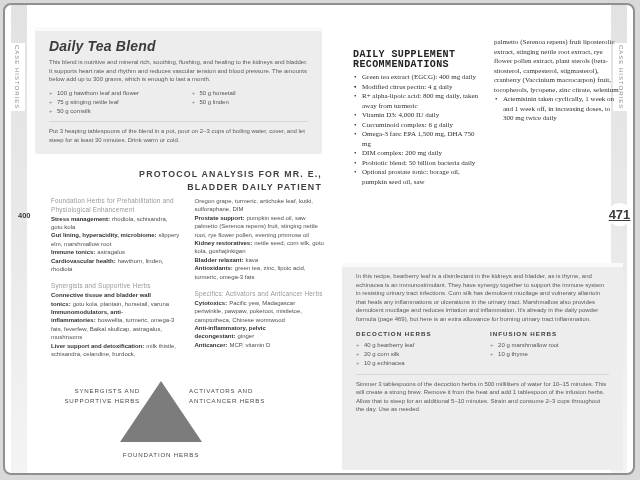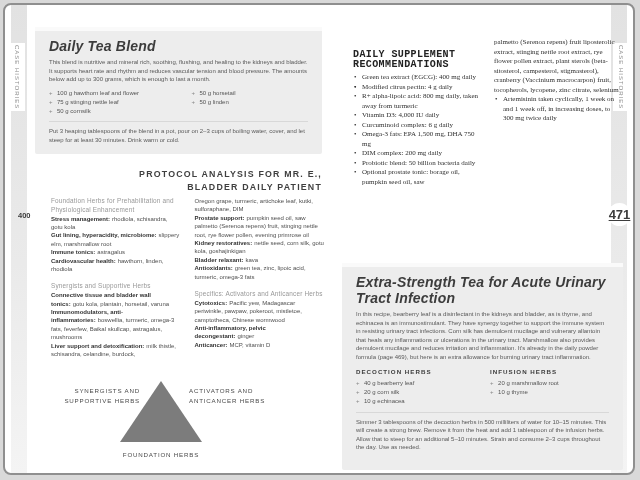--- a/index.html
+++ b/index.html
@@ -163,21 +163,20 @@
 
   <div class="scol" id="scol2">
     <p class="scont">palmetto (Serenoa repens) fruit liposterolic extract, stinging nettle root extract, rye flower pollen extract, plant sterols (beta-sitosterol, campesterol, stigmasterol), cranberry (Vaccinium macrocarpon) fruit, tocopherols, lycopene, zinc citrate, selenium</p>
     <div>
 
     <p class="sitem"><span class="sdot">•</span><span>Artemisinin taken cyclically, 1 week on and 1 week off, in increasing doses, to 300 mg twice daily</span></p>
       </div>
   </div>
 
   <div class="recipe-box" id="uti-box">
-    <h3 class="box-title">Extra-Strength Tea for Acute Urinary Tract Infection</h3>
     <p class="box-body">In this recipe, bearberry leaf is a disinfectant in the kidneys and bladder, as is thyme, and echinacea is an immunostimulant. They have synergy together to support the immune system in resisting urinary tract infections. Corn silk has demulcent mucilage and vulnerary allantoin that heals any inflammations or ulcerations in the urinary tract. Marshmallow also provides demulcent mucilage and reduces irritation and inflammation. It's already in the daily powder formula (page 469), but here is an extra allowance for burning urinary tract inflammation.</p>
     <div class="herb-cols">
       <div class="herb-col herb-col1">
         <h5>DECOCTION HERBS</h5>
         <div>
 
         <p class="ing-item"><span class="plus">+</span><span>40 g bearberry leaf</span></p>
             <p class="ing-item"><span class="plus">+</span><span>20 g corn silk</span></p>
             <p class="ing-item"><span class="plus">+</span><span>10 g echinacea</span></p>
           </div>

